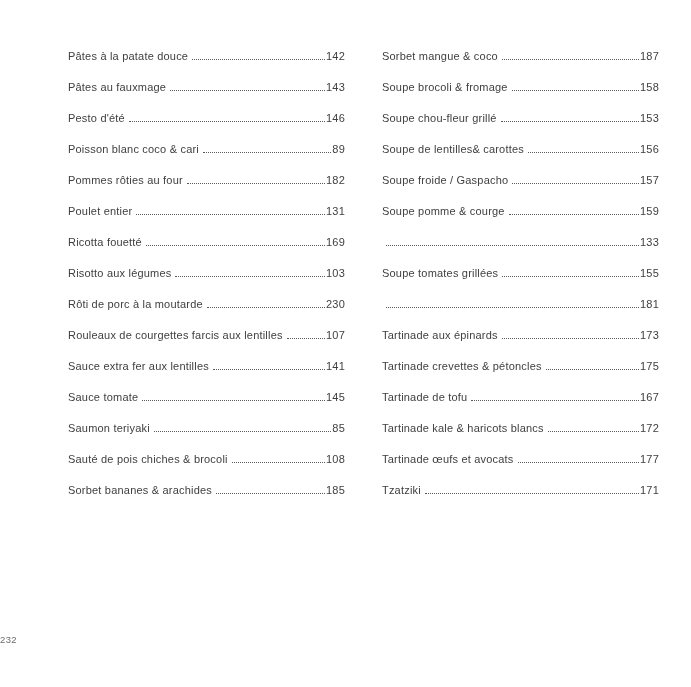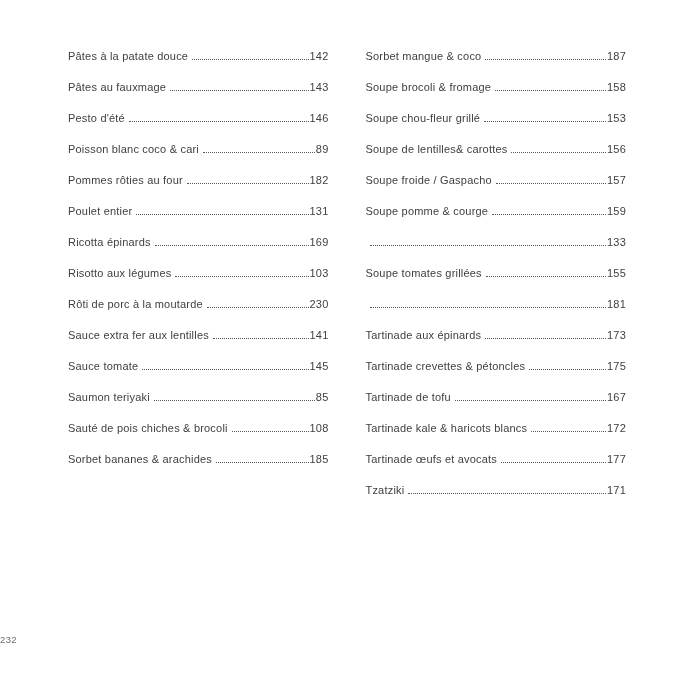--- a/index.html
+++ b/index.html
@@ -11,21 +11,21 @@
     height: 687px;
     background: #ffffff;
     font-family: "Liberation Sans", sans-serif;
     color: #404040;
     position: relative;
     overflow: hidden;
   }
   .columns {
     display: flex;
     gap: 37px;
-    padding: 41px 65px 0 68px;
+    padding: 41px 32px 0 68px;
   }
   .col {
     flex: 1 1 0;
     min-width: 0;
   }
   .entry {
     display: flex;
     align-items: baseline;
     line-height: 31px;
     font-size: 11px;
@@ -84,33 +84,38 @@
           <span class="title">Pommes rôties au four</span>
           <span class="leader"></span>
           <span class="pnum">182</span>
         </div>
         <div class="entry">
           <span class="title">Poulet entier</span>
           <span class="leader"></span>
           <span class="pnum">131</span>
         </div>
         <div class="entry">
-          <span class="title">Ricotta épinards</span>
+          <span class="title">Ricotta fouetté</span>
           <span class="leader"></span>
           <span class="pnum">169</span>
         </div>
         <div class="entry">
           <span class="title">Risotto aux légumes</span>
           <span class="leader"></span>
           <span class="pnum">103</span>
         </div>
         <div class="entry">
           <span class="title">Rôti de porc à la moutarde</span>
           <span class="leader"></span>
           <span class="pnum">230</span>
+        </div>
+        <div class="entry">
+          <span class="title">Rouleaux de courgettes farcis aux lentilles</span>
+          <span class="leader"></span>
+          <span class="pnum">107</span>
         </div>
         <div class="entry">
           <span class="title">Sauce extra fer aux lentilles</span>
           <span class="leader"></span>
           <span class="pnum">141</span>
         </div>
         <div class="entry">
           <span class="title">Sauce tomate</span>
           <span class="leader"></span>
           <span class="pnum">145</span>

